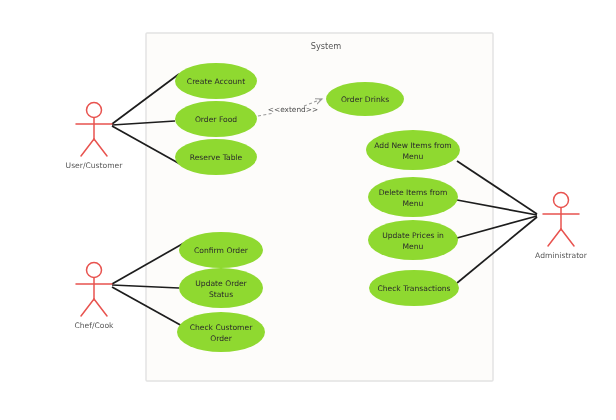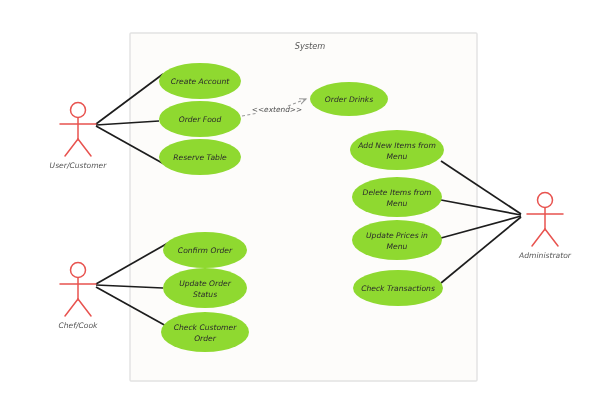--- a/index.html
+++ b/index.html
@@ -9,24 +9,23 @@
   }
   body {
     width: 616px;
     height: 420px;
     position: relative;
     overflow: hidden;
     font-family: "DejaVu Sans", "Liberation Sans", sans-serif;
   }
   #diagram-root {
     position: absolute;
-    left: 0; top: 0;
+    left: 16px; top: 0;
     width: 500px;
     height: 420px;
-    font-style: italic;
   }
   svg#uml-canvas {
     display: block;
     width: 616px;
     height: 420px;
   }
   .system-box {
     fill: #fdfcfa;
     stroke: #e2e2e2;
     stroke-width: 1.4;

